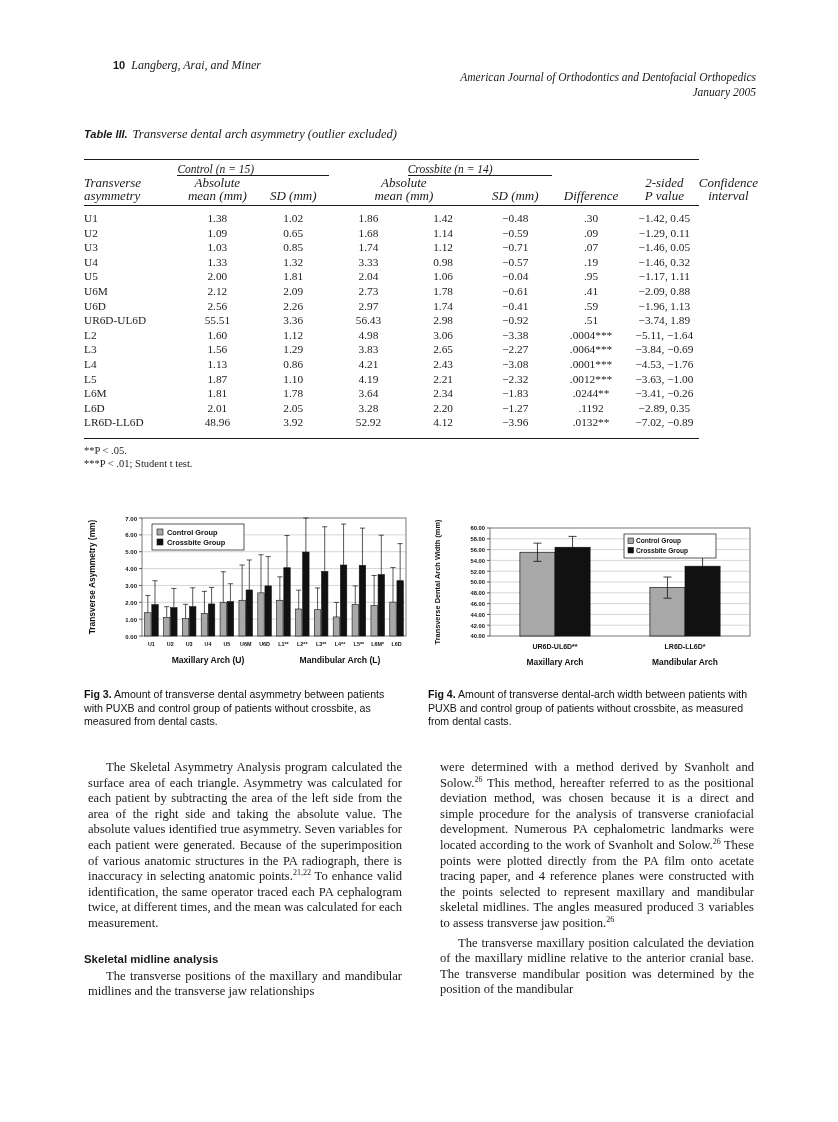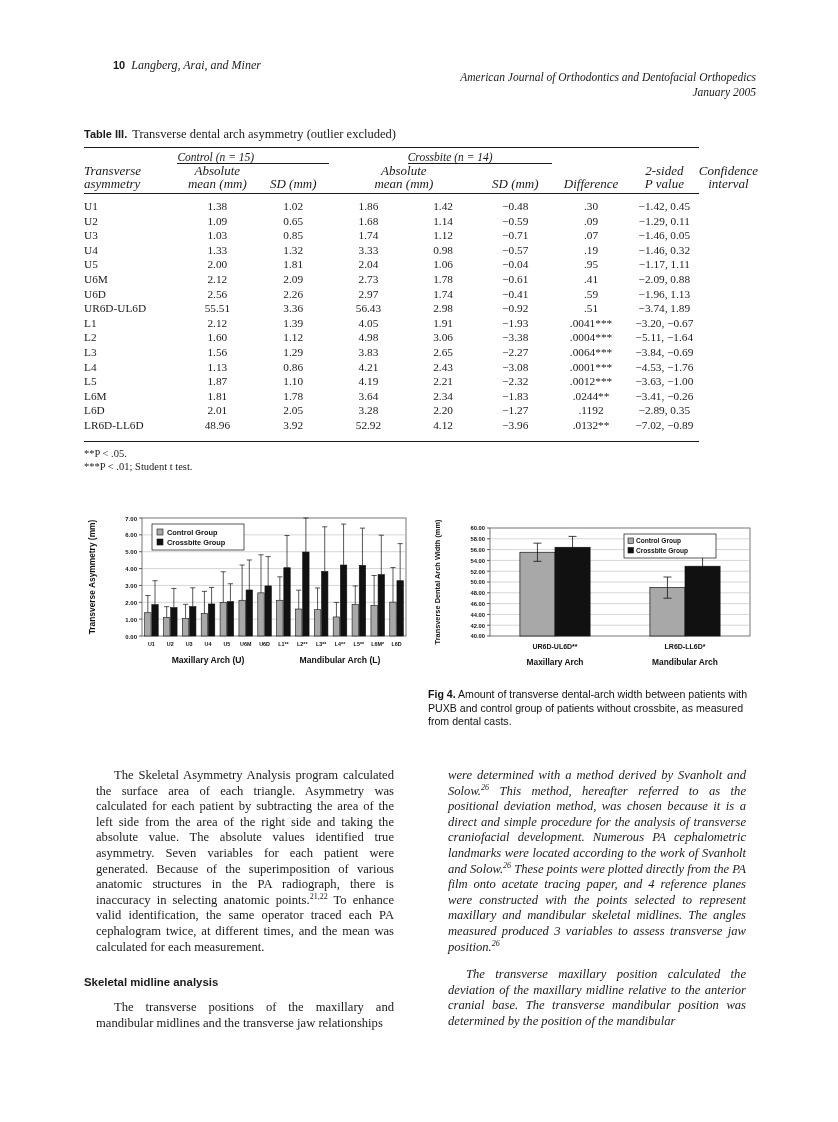--- a/index.html
+++ b/index.html
@@ -14,21 +14,21 @@
 
   
   .runhead { position:absolute; left:84px; top:58px; width:672px; }
   .rh-left { position:absolute; left:0; top:0; font-size:11.5px;margin-left:29px; }
   .rh-left .folio { font-weight:bold; font-style:normal; font-family:"Liberation Sans",sans-serif; font-size:11px; }
   .rh-left .authors { font-style:italic; margin-left:6px; font-size:12px; }
   .rh-right { position:absolute; right:0; top:0; text-align:right; font-style:italic; font-size:11.5px; line-height:15px;margin-top:12px; }
 
   
   .table-wrap { position:absolute; left:84px; top:127px; width:674px; }
-  .tbl-title { font-size:12px; margin-bottom:5px; }
+  .tbl-title { font-size:12px; margin-bottom:17px;font-style:italic; }
   .tbl-title .lbl { font-family:"Liberation Sans",sans-serif; font-weight:bold; font-size:11px; }
   .tbl-title .cap { margin-left:5px; font-size:12.5px; }
 
   table.data { border-collapse:collapse; width:674px; font-size:11px; }
   table.data td, table.data th { padding:0; font-weight:normal; }
   .rule-top td { border-top:1.6px solid #1a1a1a; height:3px; font-size:0; line-height:0;}
   .rule-bot td { border-bottom:1.6px solid #1a1a1a; height:3px; font-size:0; line-height:0;}
   .rule-head td { border-bottom:1px solid #1a1a1a; height:3px; font-size:0; line-height:0;}
   .grp-hdr td { font-style:italic; font-size:11.5px; text-align:left; padding-bottom:1px; }
   .grp-hdr td.underl { border-bottom:0.9px solid #1a1a1a; }
@@ -51,22 +51,22 @@
   svg { display:block; }
 
   .caption { position:absolute; top:176px; width:320px; font-family:"Liberation Sans",sans-serif;
              font-size:10.6px; line-height:13.6px; color:#111; }
   .caption b { font-weight:bold; }
 
   
   .cols { position:absolute; left:84px; top:756px; width:674px; }
   .col { position:absolute; top:0; width:322px; }
   .col.left { left:0; }
-  .col.right { left:352px;font-style:italic; }
-  .col p { margin:12px; font-size:12.6px; line-height:15.6px; text-align:justify; text-indent:18px;
+  .col.right { left:352px; }
+  .col p { margin:4px; font-size:12.6px; line-height:15.6px; text-align:justify; text-indent:18px;
            font-family:"Liberation Serif", serif; }
   .col p.noind { text-indent:0; }
   .col h3 { font-family:"Liberation Sans",sans-serif; font-size:11.4px; font-weight:bold;
             margin:21px 0 2px 0; text-indent:0; }
   sup { font-size:8px; vertical-align:super; line-height:0; }
 </style>
 </head>
 <body>
 
 <div class="page">
@@ -215,30 +215,20 @@
           </tr>
           <tr>
             <td class="lbl">UR6D-UL6D</td>
             <td class="num">55.51</td>
             <td class="num">3.36</td>
             <td class="num">56.43</td>
             <td class="num">2.98</td>
             <td class="num">−0.92</td>
             <td class="num">.51</td>
             <td class="num">−3.74, 1.89</td>
-          </tr>
-          <tr>
-            <td class="lbl">L1</td>
-            <td class="num">2.12</td>
-            <td class="num">1.39</td>
-            <td class="num">4.05</td>
-            <td class="num">1.91</td>
-            <td class="num">−1.93</td>
-            <td class="num">.0041***</td>
-            <td class="num">−3.20, −0.67</td>
           </tr>
           <tr>
             <td class="lbl">L2</td>
             <td class="num">1.60</td>
             <td class="num">1.12</td>
             <td class="num">4.98</td>
             <td class="num">3.06</td>
             <td class="num">−3.38</td>
             <td class="num">.0004***</td>
             <td class="num">−5.11, −1.64</td>
@@ -450,20 +440,24 @@
             <text x="124" y="151" text-anchor="middle" font-size="8.6" font-family="Liberation Sans, sans-serif" font-weight="bold" fill="#111">Maxillary Arch (U)</text>
             <text x="256" y="151" text-anchor="middle" font-size="8.6" font-family="Liberation Sans, sans-serif" font-weight="bold" fill="#111">Mandibular Arch (L)</text>
             <text x="0" y="0" text-anchor="middle" font-size="8.4" font-family="Liberation Sans, sans-serif" font-weight="bold" fill="#111" transform="translate(11,65) rotate(-90)">Transverse Asymmetry (mm)</text>
             <rect x="68" y="12" width="92" height="26" fill="#fff" stroke="#111" stroke-width="0.7"></rect>
             <rect x="73" y="17" width="6" height="6" fill="#a8a8a8" stroke="#111" stroke-width="0.6"></rect>
             <text x="83" y="22.6" font-size="7.4" font-family="Liberation Sans, sans-serif" font-weight="bold" fill="#111">Control Group</text>
             <rect x="73" y="27" width="6" height="6" fill="#111111" stroke="#111" stroke-width="0.6"></rect>
             <text x="83" y="32.6" font-size="7.4" font-family="Liberation Sans, sans-serif" font-weight="bold" fill="#111">Crossbite Group</text>
           </svg>
         </div>
+      <div class="caption">
+        <b>Fig 3.</b>
+        <span>Amount of transverse dental asymmetry between patients with PUXB and control group of patients without crossbite, as measured from dental casts.</span>
+      </div>
     </div>
 
     <div class="fig fig4">
       <div class="chart-box" id="fig4-chart">
           <svg width="330" height="172" viewBox="0 0 330 172">
             <rect x="62" y="16" width="260" height="108" fill="#ffffff" stroke="#555" stroke-width="0.8"></rect>
             <line x1="59" y1="124" x2="62" y2="124" stroke="#333" stroke-width="0.8"></line>
             <text x="57" y="126.4" text-anchor="end" font-size="5.8" font-family="Liberation Sans, sans-serif" font-weight="bold" fill="#111">40.00</text>
             <line x1="62" y1="113.2" x2="322" y2="113.2" stroke="#b9b9b9" stroke-width="0.6"></line>
             <line x1="59" y1="113.2" x2="62" y2="113.2" stroke="#333" stroke-width="0.8"></line>

